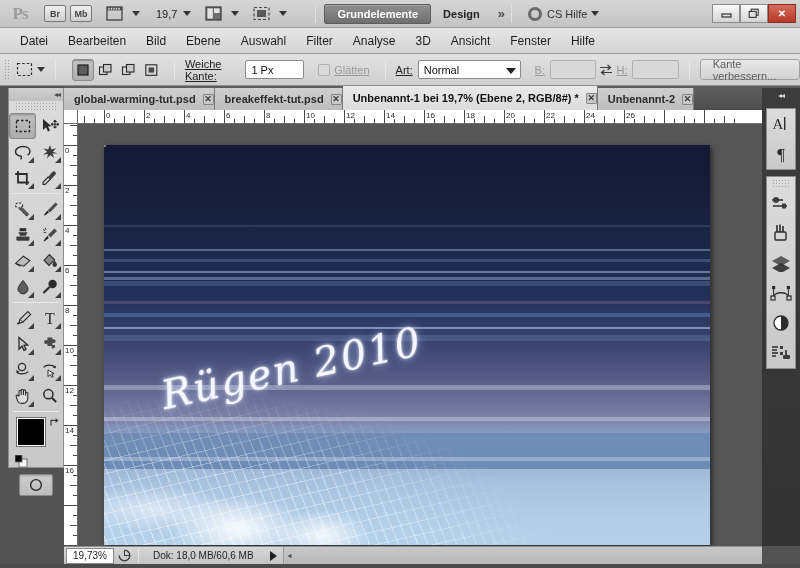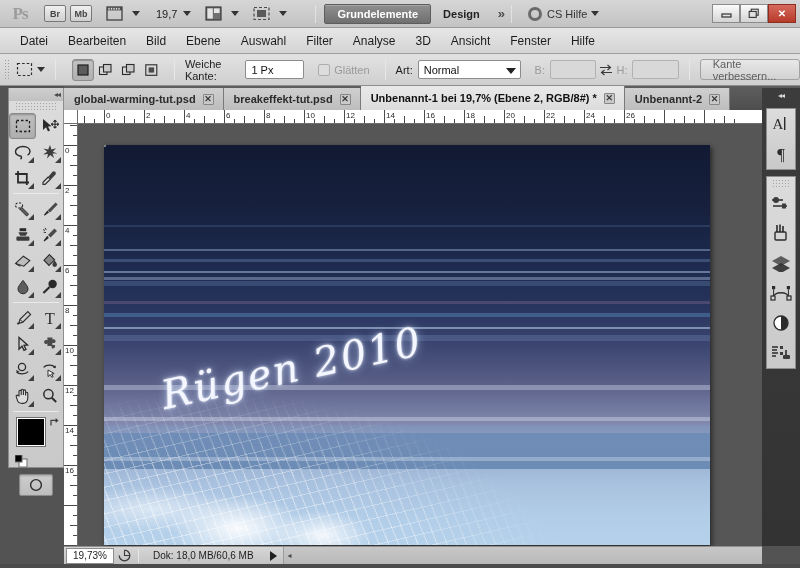--- a/index.html
+++ b/index.html
@@ -86,21 +86,21 @@
     width:26px;height:24px;display:flex;align-items:center;justify-content:center;
   }
   .selmodes{ display:flex; align-items:center; margin-left:6px; }
   .selmode{
     width:22px;height:22px;margin-right:1px;display:flex;align-items:center;justify-content:center;
     border:1px solid transparent;border-radius:3px;
   }
   .selmode.on{ background:linear-gradient(#c3c3c3,#b0b0b0); border-color:#8d8d8d;
     box-shadow:inset 0 1px 1px rgba(0,0,0,.25); }
   .opt-sep{ width:1px;height:20px;background:#a0a0a0;margin:0 10px;border-right:1px solid #e8e8e8;}
-  .opt-label{ font-size:11px;color:#222;margin-right:5px; }
+  .opt-label{ font-size:11px;color:#222;margin-right:5px;text-decoration:underline; }
   .opt-label.dim{ color:#9a9a9a; }
   .opt-input{
     height:19px;background:#fff;border:1px solid #8c8c8c;border-radius:2px;
     font-size:11px;padding:0 5px;display:flex;align-items:center;color:#111;
   }
   .opt-input.ghost{ background:#d8d8d8; border-color:#b2b2b2; }
   .opt-select{
     height:19px;background:#fff;border:1px solid #8c8c8c;border-radius:2px;
     font-size:11px;padding:0 18px 0 5px;display:flex;align-items:center;color:#111;position:relative;
   }
@@ -114,21 +114,21 @@
     background:linear-gradient(#e8e8e8,#d2d2d2);border:1px solid #a2a2a2;border-radius:3px;
   }
 
   
   .tabbar{
     position:absolute;left:64px;top:86px;width:736px;height:24px;
     background:linear-gradient(#5e5e5e,#4e4e4e);
     display:flex;align-items:flex-end;
   }
   .doctab{
-    height:22px;padding:0 9px 0 10px;display:flex;align-items:center;
+    height:22px;padding:0 0 0 10px;display:flex;align-items:center;
     background:linear-gradient(#cfcfcf,#bdbdbd);
     border-right:1px solid #7a7a7a;
     font-size:11px;font-weight:bold;color:#2b2b2b;
   }
   .doctab.active{ background:linear-gradient(#e9e9e9,#dcdcdc); color:#111; height:24px;}
   .tabclose{
     margin-left:7px;width:11px;height:11px;border:1px solid #878787;border-radius:1px;
     display:flex;align-items:center;justify-content:center;font-size:9px;color:#3a3a3a;
     background:#c9c9c9; line-height:1;
   }

